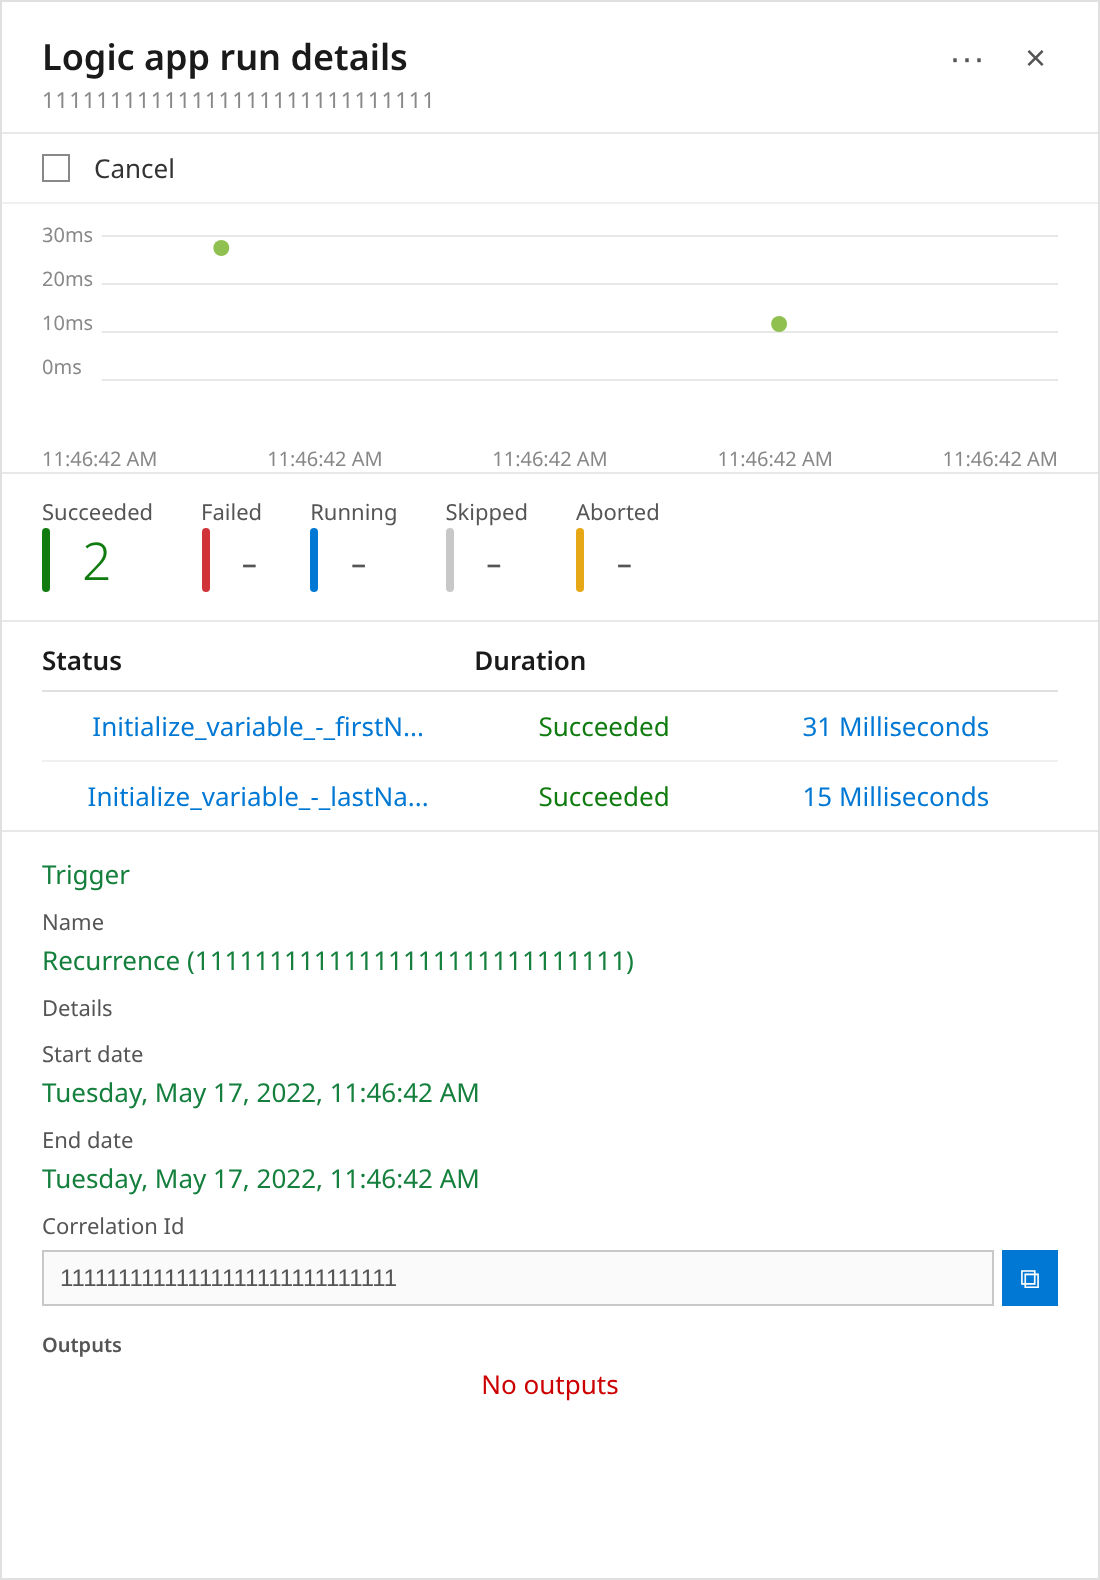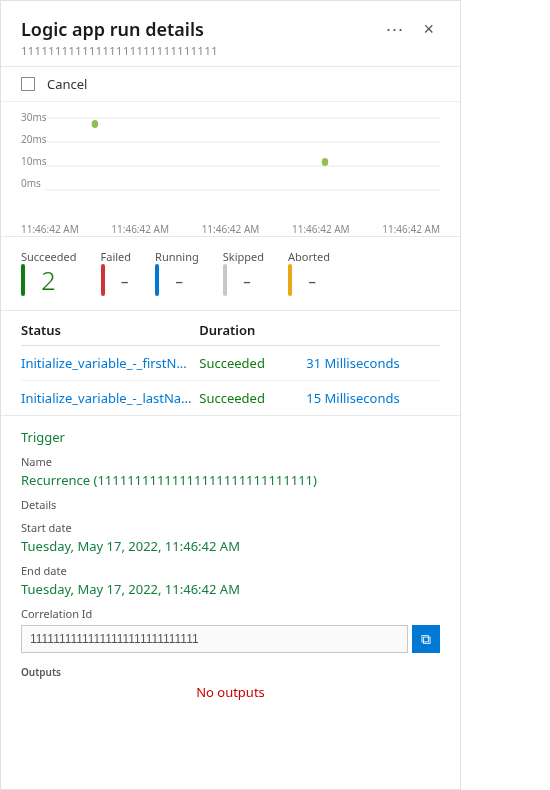--- a/index.html
+++ b/index.html
@@ -6,21 +6,21 @@
     body {
       font-family: 'Segoe UI', system-ui, sans-serif;
       font-size: 13px;
       background: #fff;
       color: #333;
       width: 550px;
       min-height: 790px;
     }
     .panel {
       background: #fff;
-      width: 461px;
+      width: 550px;
       min-height: 790px;
       padding: 0;
       border: 1px solid #e0e0e0;
     }
     .header {
       display: flex;
       align-items: flex-start;
       justify-content: space-between;
       padding: 16px 20px 8px 20px;
       border-bottom: 1px solid #e8e8e8;
@@ -163,20 +163,21 @@
       grid-template-columns: 2fr 1.2fr 1.5fr;
       padding: 8px 0;
       border-bottom: 1px solid #f0f0f0;
     }
     .table-row:last-child {
       border-bottom: none;
     }
     .cell {
       font-size: 13px;
       color: #333;
+      text-align: center;
     }
     .cell-action {
       color: #0078d4;
       cursor: pointer;
     }
     .cell-status-succeeded {
       color: #107c10;
     }
     .cell-duration {
       color: #0078d4;

